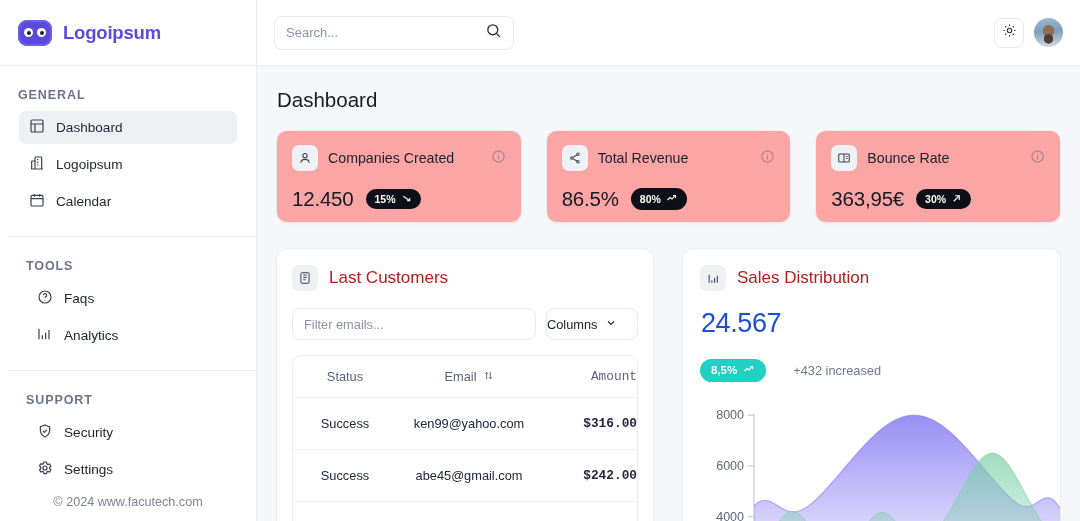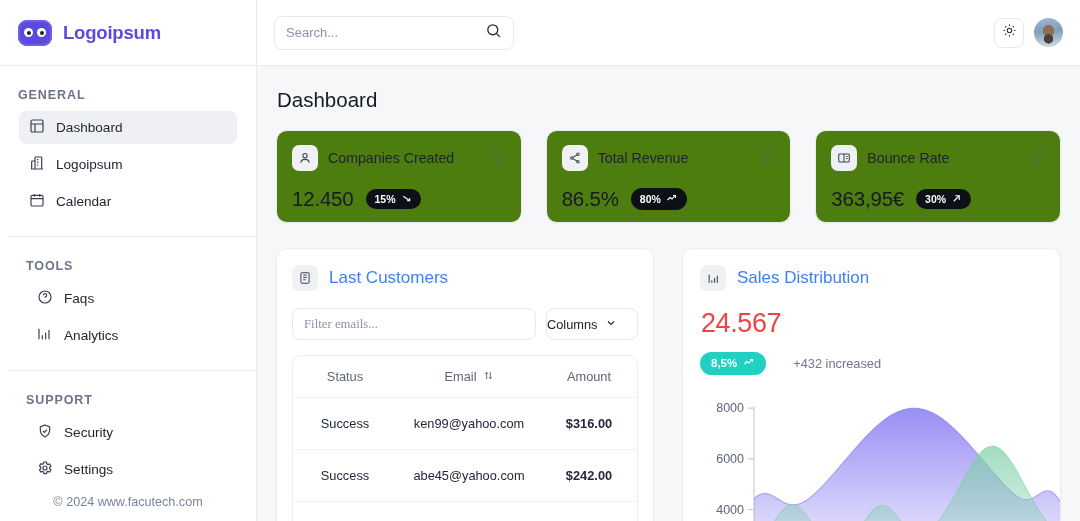--- a/index.html
+++ b/index.html
@@ -105,21 +105,21 @@
       linear-gradient(175deg, #9fb9cf 0%, #7e9fbc 45%, #d9dee2 100%);
     overflow: hidden; cursor: pointer;
   }
 
   .content { flex: 1; padding: 20px 19px 0 19px; overflow: hidden; }
   .page-title { font-size: 20.5px; color: #171a23; margin: 2px 0 18px 1px; font-weight: normal; }
 
   
   .stats-row { display: flex; gap: 24px; margin-bottom: 25px; }
   .stat-card {
-    flex: 1; background: #4d7c0f; border: 1px solid #ededf1; border-radius: 11px;
+    flex: 1; background: #fca5a5; border: 1px solid #ededf1; border-radius: 11px;
     padding: 14px 15px 15px 15px;
     box-shadow: 0 1px 2px rgba(16,20,40,0.03);
     height: 93px;
   }
   .stat-head { display: flex; align-items: center; gap: 10px; }
   .icon-chip {
     width: 26px; height: 26px; border-radius: 7px; background: #f0f1f4;
     display: flex; align-items: center; justify-content: center; flex: 0 0 26px;
   }
   .stat-name { font-size: 14.2px; color: #20242f; flex: 1; }
@@ -136,49 +136,49 @@
   
   .panels-row { display: flex; gap: 28px; }
   .panel {
     background: #fff; border: 1px solid #ededf1; border-radius: 11px;
     box-shadow: 0 1px 2px rgba(16,20,40,0.03);
     overflow: hidden;
   }
   .panel.left { width: 378px; flex: 0 0 378px; height: 300px; padding: 16px 15px 0 15px; }
   .panel.right { flex: 1; height: 300px; padding: 16px 17px 0 17px; }
   .panel-head { display: flex; align-items: center; gap: 11px; margin-bottom: 17px; }
-  .panel-title { font-size: 17px; color: #3b82f6; }
+  .panel-title { font-size: 17px; color: #b91c1c; }
 
   .filter-row { display: flex; gap: 10px; margin-bottom: 15px; }
   .filter-input {
     flex: 1; height: 32px; border: 1px solid #e6e8ec; border-radius: 8px;
     padding: 0 11px; font-size: 12.8px; color: #2b2f3c; outline: none;
-    font-family: Liberation Serif, serif;
+    font-family: Liberation Sans, sans-serif;
   }
   .filter-input::placeholder { color: #8b93a5; }
   .columns-btn {
     width: 92px; height: 32px; border: 1px solid #e6e8ec; border-radius: 8px;
     background: #fff; font-size: 12.8px; color: #20242f;
     display: flex; align-items: center; justify-content: flex-start; gap: 7px;
     cursor: pointer;
   }
 
   .data-table { width: 100%; border: 1px solid #edeef2; border-radius: 9px; overflow: hidden; }
   .tr { display: flex; align-items: center; height: 52px; border-bottom: 1px solid #f0f1f4; }
   .tr:last-child { border-bottom: none; }
   .tr.head { height: 42px; }
   .th { font-size: 12.8px; color: #5d6578; }
   .td { font-size: 12.8px; color: #23283a; }
   .c-status { width: 104px; text-align: center; }
   .c-email  { flex: 1; text-align: center; display: flex; align-items: center; justify-content: center; gap: 6px; }
-  .c-amount { width: 96px; text-align: center; }
+  .c-amount { width: 96px; text-align: right; font-family: Liberation Mono, monospace; }
   .c-amount.td { font-weight: bold; }
 
   
-  .sales-value { font-size: 27px; color: #ef4444; letter-spacing: -0.4px; margin: 0 0 13px 1px; }
+  .sales-value { font-size: 27px; color: #1d4ed8; letter-spacing: -0.4px; margin: 0 0 20px 1px; }
   .sales-meta { display: flex; align-items: center; gap: 27px; margin-bottom: 10px; }
   .badge-teal {
     background: #1fd0c3; color: #ffffff; border-radius: 999px;
     font-size: 11.5px; font-weight: bold; padding: 4px 11px;
     display: inline-flex; align-items: center; gap: 6px; line-height: 1;
   }
   .sales-sub { font-size: 12.8px; color: #6f7789; }
   .chart-wrap { position: relative; height: 160px; margin-left: 2px; }
   .chart-wrap svg { display: block; }
 </style>
@@ -451,21 +451,21 @@
               <div class="th c-amount">Amount</div>
             </div>
 
             <div class="tr">
               <div class="td c-status">Success</div>
               <div class="td c-email">ken99@yahoo.com</div>
               <div class="td c-amount">$316.00</div>
             </div>
             <div class="tr">
               <div class="td c-status">Success</div>
-              <div class="td c-email">abe45@yahoo.com</div>
+              <div class="td c-email">abe45@gmail.com</div>
               <div class="td c-amount">$242.00</div>
             </div>
             <div class="tr">
               <div class="td c-status">Processing</div>
               <div class="td c-email">monserrat44@gmail.com</div>
               <div class="td c-amount">$837.00</div>
             </div>
           </div>
         </section>
 

